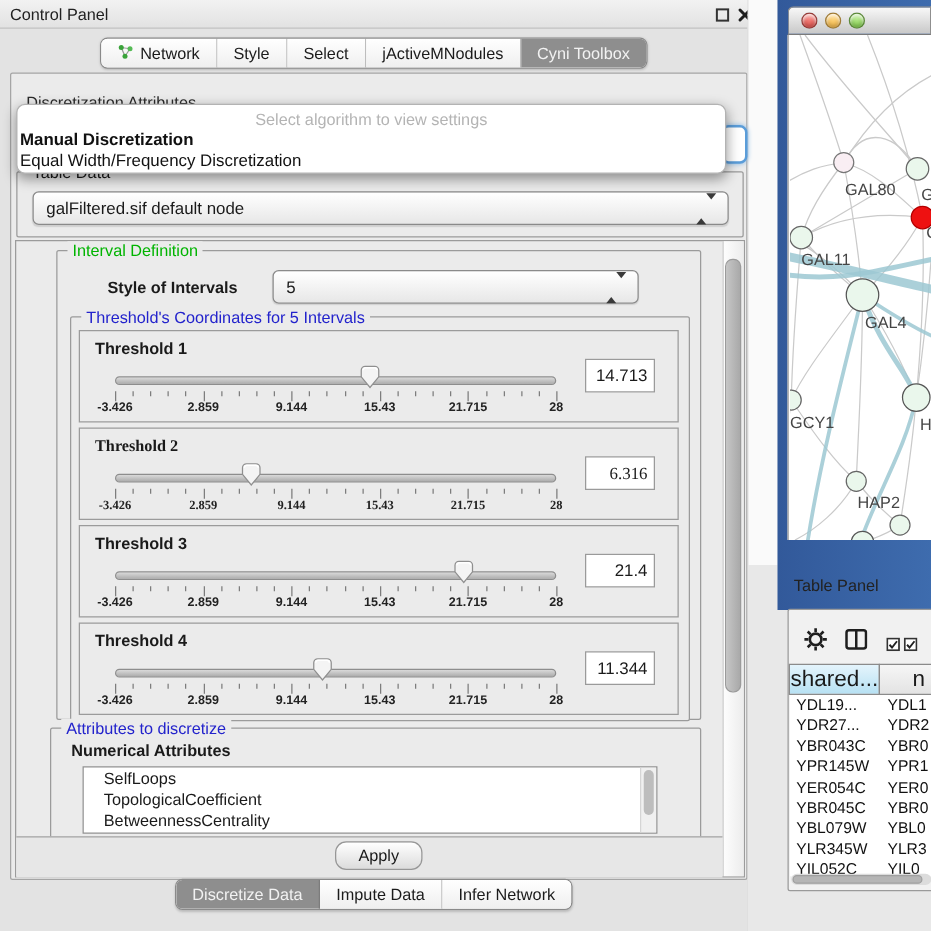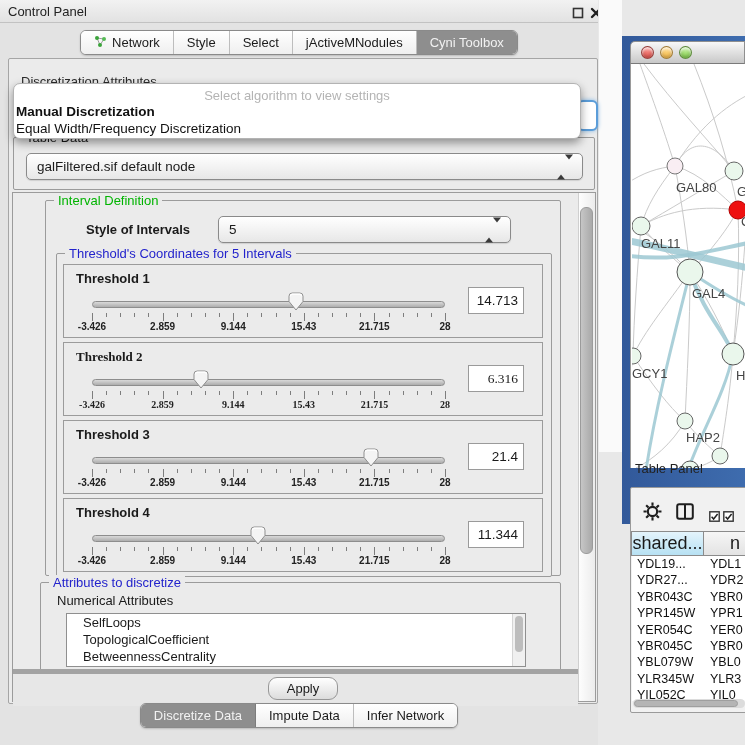--- a/index.html
+++ b/index.html
@@ -46,32 +46,32 @@
          background:linear-gradient(#d9d9d9,#adadad);box-sizing:border-box;}
   .thumb{position:absolute;top:27px;width:18px;height:20px;z-index:2;}
   .ticks{position:absolute;left:28px;top:48px;width:353px;height:8px;}
   .tick{position:absolute;top:0;width:1px;background:#7d7d7d;}
   .tick.minor{height:4px;} .tick.major{height:8px;}
   .tlabels{position:absolute;left:28px;top:56px;width:353px;height:12px;font-size:10px;font-weight:bold;color:#222;}
   .tlabel{position:absolute;transform:translateX(-50%);white-space:nowrap;}
   .value-box{position:absolute;left:404px;top:22px;width:56px;height:27px;background:#fff;border:1px solid #9a9a9a;
              font-size:13.5px;display:flex;align-items:center;justify-content:flex-end;padding-right:5px;box-sizing:border-box;}
   
-  .attr-header{position:absolute;left:16px;top:10px;font-weight:normal;font-size:13px;}
+  .attr-header{position:absolute;left:16px;top:10px;font-weight:bold;font-size:13px;}
   .attr-list{position:absolute;left:25px;top:30px;width:460px;height:54px;background:#fff;border:1px solid #8f8f8f;overflow:hidden;box-sizing:border-box;}
   .attr-item{font-size:13px;line-height:17px;padding-left:16px;white-space:nowrap;}
   .attr-scroll{position:absolute;right:0;top:0;width:12px;height:52px;background:#f0f0f0;border-left:1px solid #d5d5d5;}
   .attr-thumb{position:absolute;left:2px;top:2px;width:8px;height:36px;background:#bdbdbd;border-radius:4px;}
-  .apply-strip{position:absolute;left:13px;top:669px;width:565px;height:32px;background:#e7e7e7;border-top:5px solid #a3a3a3;}
+  .apply-strip{position:absolute;left:13px;top:669px;width:565px;height:32px;background:#e7e7e7;border-top:1px solid #a3a3a3;}
   .apply-btn{position:absolute;left:255px;top:3px;width:68px;height:21px;border:1px solid #979797;border-radius:9px;
              background:linear-gradient(#ffffff,#dcdcdc);font-size:13px;display:flex;align-items:center;justify-content:center;}
   
   .right-bg{position:absolute;left:598px;top:0;width:147px;height:745px;background:#e8e8e8;}
   .gap-white{position:absolute;left:599px;top:0;width:23px;height:452px;background:#fafafa;}
-  .net-window{position:absolute;left:622px;top:0;width:123px;height:488px;background:linear-gradient(90deg,#32599a,#3e6cae);margin-top:36px;}
+  .net-window{position:absolute;left:622px;top:0;width:123px;height:488px;background:linear-gradient(90deg,#32599a,#3e6cae);}
   .net-titlebar{position:absolute;left:8px;top:5px;width:115px;height:23px;background:linear-gradient(#f8f8f8,#c8c8c8);
                 border:1px solid #8f8f8f;border-bottom-color:#7a7a7a;border-radius:5px 0 0 0;box-sizing:border-box;}
   .light{position:absolute;top:4px;width:13px;height:13px;border-radius:50%;border:1px solid rgba(0,0,0,.35);
          box-shadow:inset 0 2px 3px rgba(255,255,255,.85), inset 0 -2px 3px rgba(0,0,0,.2);box-sizing:border-box;}
   .net-canvas{position:absolute;left:8px;top:28px;width:115px;height:404px;background:#fff;border-left:1px solid #9a9a9a;box-sizing:border-box;}
   
   .tp-title{position:absolute;left:635px;top:461px;font-size:13px;color:#222;}
   .tp-box{position:absolute;left:630px;top:487px;width:118px;height:226px;border:1px solid #9a9a9a;background:#f1f1f1;border-radius:2px;box-sizing:border-box;}
   .tp-toolbar{position:absolute;left:0;top:12px;width:116px;height:28px;}
   .tp-table-head{position:absolute;left:1px;top:43px;display:flex;height:25px;}

